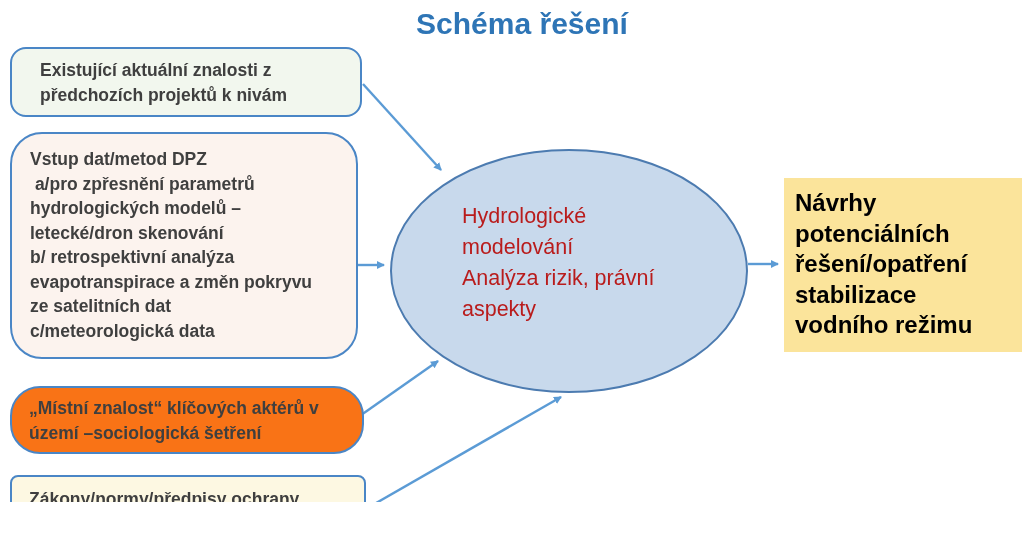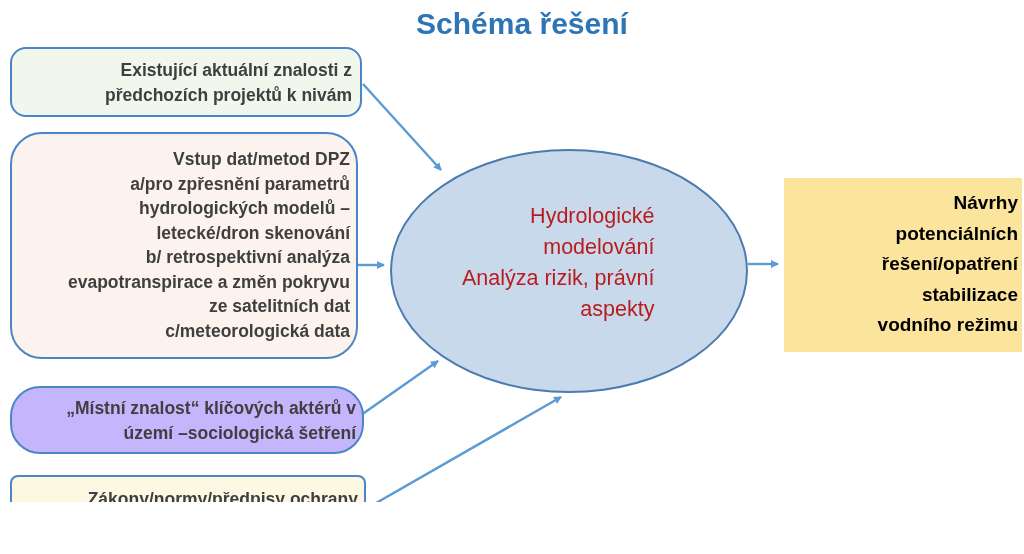--- a/index.html
+++ b/index.html
@@ -31,39 +31,38 @@
     box-sizing: border-box;
     border: 2px solid #4a86c6;
     color: #3f3f3f;
     font-weight: 700;
     font-size: 17.5px;
     line-height: 25px;
   }
   .inbox .txt, .ellipse .txt, .outbox .txt {
     white-space: pre-wrap;
     display: block;
-    text-align: right;
   }
   .box1 {
     left: 10px; top: 47px; width: 352px; height: 70px;
     border-radius: 16px;
     background: #f2f7ee;
     padding: 9px 8px 0 28px;
   }
   .box2 {
     left: 10px; top: 132px; width: 348px; height: 227px;
     border-radius: 32px;
     background: #fcf3ee;
     padding: 13px 6px 0 18px;
     line-height: 24.5px;
   }
   .box3 {
     left: 10px; top: 386px; width: 354px; height: 68px;
     border-radius: 30px;
-    background: #c4b5fd;
+    background: #f97316;
     padding: 8px 6px 0 17px;
   }
   .box4 {
     left: 10px; top: 475px; width: 356px; height: 72px;
     border-radius: 8px;
     background: #fdf8e2;
     padding: 10px 6px 0 17px;
   }
   .ellipse {
     position: absolute;
@@ -84,21 +83,21 @@
   }
   .outbox {
     position: absolute;
     left: 784px; top: 178px;
     width: 238px; height: 174px;
     box-sizing: border-box;
     background: #fbe49b;
     padding: 10px 4px 0 11px;
     color: #000000;
     font-weight: 700;
-    font-size: 19px;
+    font-size: 24px;
     line-height: 30.5px;
   }
   svg.arrows {
     position: absolute;
     left: 0; top: 0;
     width: 1024px;
     height: 554px;
     pointer-events: none;
   }
 </style>

